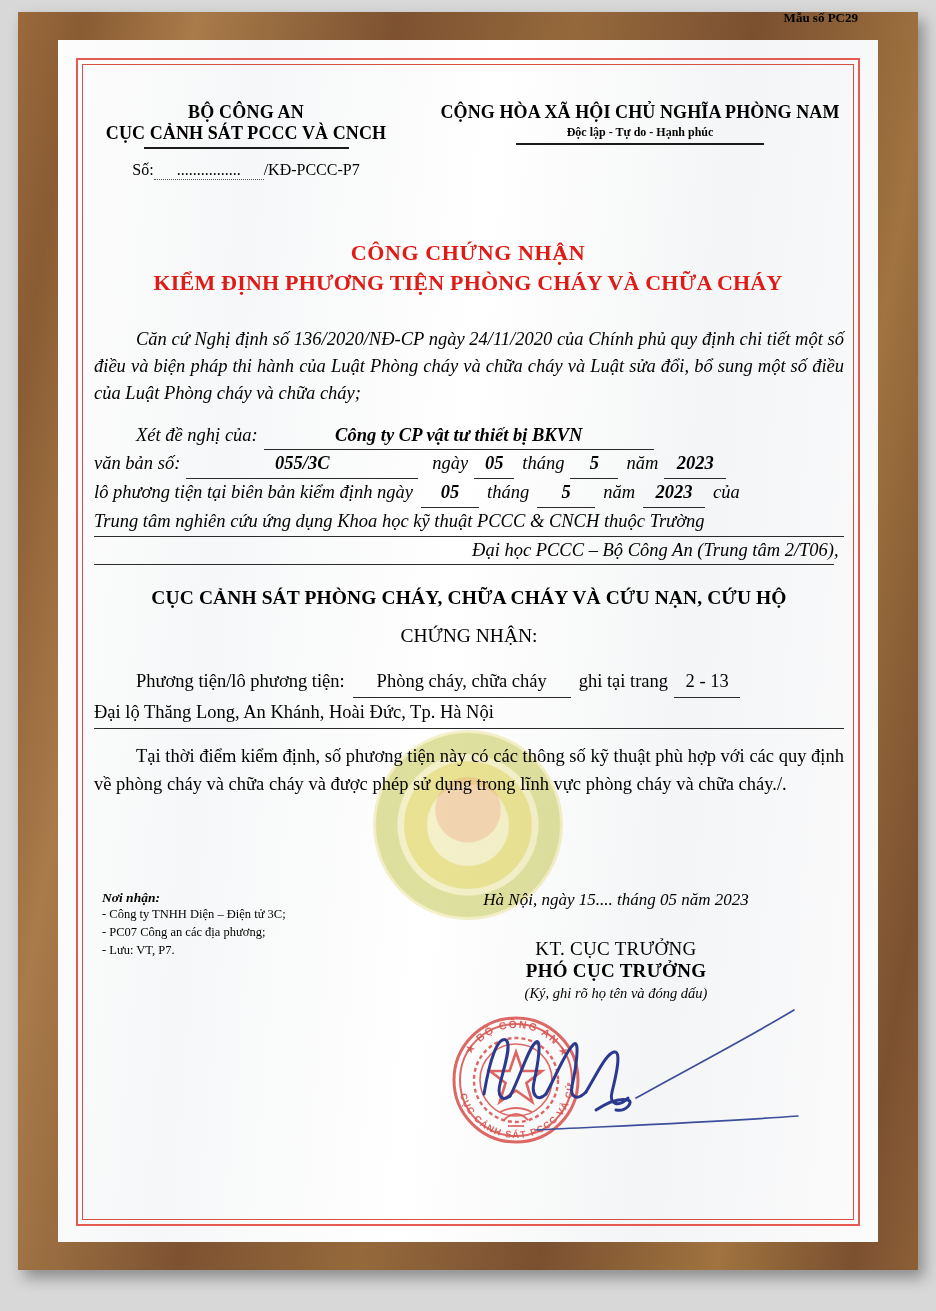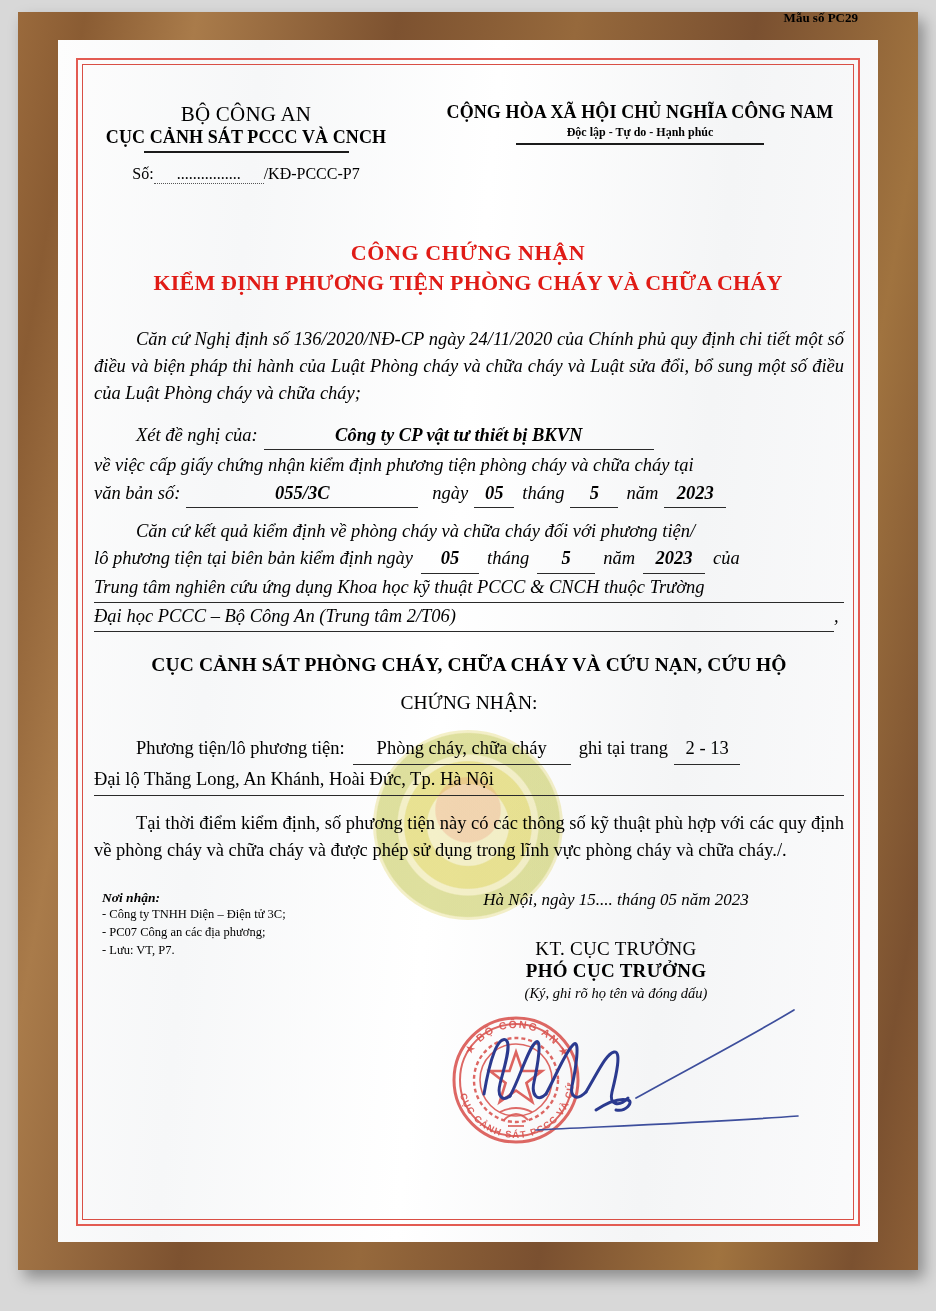--- a/index.html
+++ b/index.html
@@ -67,21 +67,21 @@
     position: absolute;
     right: 20px; top: -30px;
     font-size: 13px; font-weight: bold;
     white-space: nowrap;
   }
 
   .hdr { position: absolute; top: 62px; width: 100%; }
   .hdr-left, .hdr-right { position: absolute; text-align: center; }
   .hdr-left { left: 28px; width: 320px; }
   .hdr-right { left: 372px; width: 420px; }
-  .hdr-l1 { font-size: 21px; font-weight: normal; letter-spacing: .2px; }
+  .hdr-l1 { font-size: 18px; font-weight: bold; letter-spacing: .2px; }
   .hdr-l2 { font-size: 18px; font-weight: bold; letter-spacing: .1px; }
   .ul-short {
     width: 205px; height: 2px; background: #1b1b1b;
     margin: 3px auto 0;
   }
   .ul-med {
     width: 248px; height: 2px; background: #1b1b1b;
     margin: 3px auto 0;
   }
   .hdr-sub { font-size: 12px; font-weight: bold; margin-top: 2px; }
@@ -169,56 +169,54 @@
       <div class="hdr">
         <div class="hdr-left">
           <div class="hdr-l1">BỘ CÔNG AN</div>
           <div class="hdr-l2">CỤC CẢNH SÁT PCCC VÀ CNCH</div>
           <div class="ul-short"></div>
           <div class="so-line">
             <span>Số:</span><span class="ln dotted plain" style="width:110px">................</span><span>/KĐ-PCCC-P7</span>
           </div>
         </div>
         <div class="hdr-right">
-          <div class="hdr-l2">CỘNG HÒA XÃ HỘI CHỦ NGHĨA CÔNG NAM</div>
+          <div class="hdr-l2">CỘNG HÒA XÃ HỘI CHỦ NGHĨA PHÒNG NAM</div>
           <div class="hdr-sub">Độc lập - Tự do - Hạnh phúc</div>
           <div class="ul-med"></div>
         </div>
       </div>
 
       <div class="title">
         <div class="title-1">CÔNG CHỨNG NHẬN</div>
         <div class="title-2">KIỂM ĐỊNH PHƯƠNG TIỆN PHÒNG CHÁY VÀ CHỮA CHÁY</div>
       </div>
 
       <div class="body">
 
         <p class="it">Căn cứ Nghị định số 136/2020/NĐ-CP ngày 24/11/2020 của Chính phủ quy định chi tiết một số điều và biện pháp thi hành của Luật Phòng cháy và chữa cháy và Luật sửa đổi, bổ sung một số điều của Luật Phòng cháy và chữa cháy;</p>
 
         <div class="row" style="margin-top:14px;">
           <span style="display:inline-block;width:42px"></span><span>Xét đề nghị của:</span><span class="ln" style="width:390px;margin-left:6px">Công ty CP vật tư thiết bị BKVN</span>
         </div>
 
-        <p class="it noind" style="margin-top:2px;">về việc cấp giấy chứng nhận kiểm định phương tiện phòng cháy và chữa cháy tại</p>
 
         <div class="row">
           <span>văn bản số:</span><span class="ln" style="width:232px;margin-left:6px">055/3C</span><span style="margin-left:14px">ngày</span><span class="ln" style="width:40px;margin-left:6px">05</span><span style="margin-left:8px">tháng</span><span class="ln" style="width:48px;margin-left:6px">5</span><span style="margin-left:8px">năm</span><span class="ln" style="width:62px;margin-left:6px">2023</span>
         </div>
 
-        <p class="it" style="margin-top:10px;">Căn cứ kết quả kiểm định về phòng cháy và chữa cháy đối với phương tiện/</p>
 
         <div class="row">
           <span>lô phương tiện tại biên bản kiểm định ngày</span><span class="ln" style="width:58px;margin-left:8px">05</span><span style="margin-left:8px">tháng</span><span class="ln" style="width:58px;margin-left:8px">5</span><span style="margin-left:8px">năm</span><span class="ln" style="width:62px;margin-left:8px">2023</span><span style="margin-left:8px">của</span>
         </div>
 
         <div class="row" style="font-style:italic">
           <span class="ln plain" style="width:100%;text-align:left;font-style:italic">Trung tâm nghiên cứu ứng dụng Khoa học kỹ thuật PCCC &amp; CNCH thuộc Trường</span>
         </div>
         <div class="row" style="font-style:italic">
-          <span class="ln plain" style="width:calc(100% - 10px);text-align:left;font-style:italic">Đại học PCCC – Bộ Công An (Trung tâm 2/T06)</span><span>,</span>
+          <span class="ln plain" style="width:calc(100% - 10px);text-align:right;font-style:italic">Đại học PCCC – Bộ Công An (Trung tâm 2/T06)</span><span>,</span>
         </div>
 
         <div class="cert-head">CỤC CẢNH SÁT PHÒNG CHÁY, CHỮA CHÁY VÀ CỨU NẠN, CỨU HỘ</div>
         <div class="cert-sub">CHỨNG NHẬN:</div>
 
         <div class="up" style="margin-top:20px;">
           <span style="display:inline-block;width:42px"></span><span>Phương tiện/lô phương tiện:</span><span class="upl" style="width:218px;text-align:center;margin-left:8px">Phòng cháy, chữa cháy</span><span style="margin-left:8px">ghi tại trang</span><span class="upl" style="width:66px;text-align:center;margin-left:6px">2 - 13</span>
         </div>
 
 

